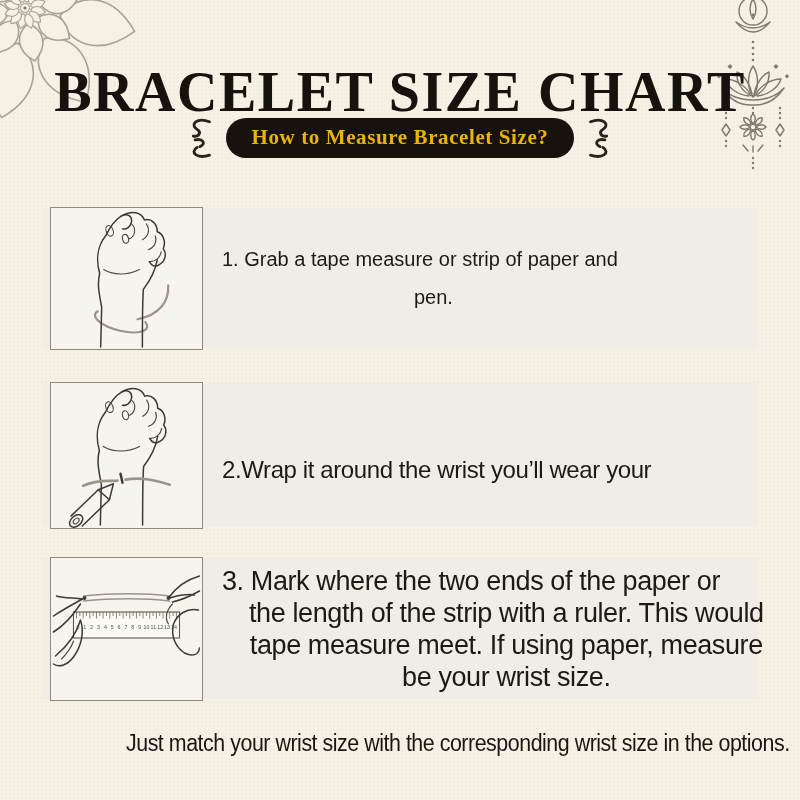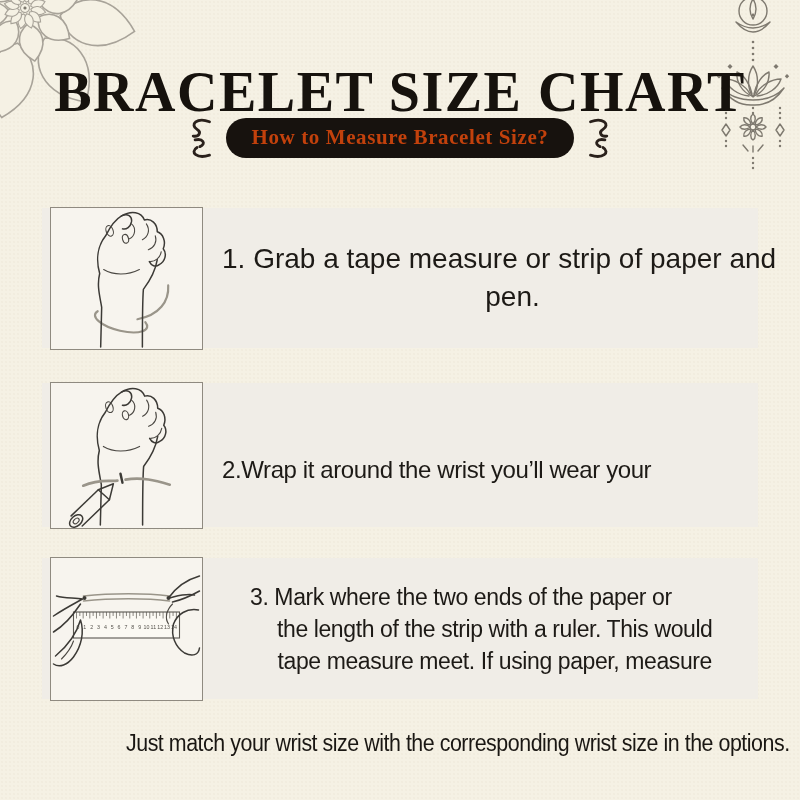--- a/index.html
+++ b/index.html
@@ -20,43 +20,43 @@
     font-weight:bold;font-size:56px;letter-spacing:1.5px;color:#16120d;
     white-space:nowrap;
   }
   .badge-row{
     position:absolute;top:116px;left:0;width:100%;
     display:flex;justify-content:center;align-items:center;gap:13px;
   }
   .flourish{width:30px;height:44px;flex:0 0 auto;}
   .flourish.right{transform:scaleX(-1);}
   .badge{
-    background:#17120e;color:#c2410c;
+    background:#17120e;color:#eab308;
     font-family:"Liberation Serif","DejaVu Serif",serif;font-weight:bold;
     font-size:21px;letter-spacing:0.6px;
     padding:7px 26px 8px 26px;border-radius:22px;white-space:nowrap;
   }
 
   .step-row{position:absolute;left:42px;width:716px;background:#f0ede7;}
   .row-1{top:208px;height:140px;}
   .row-2{top:383px;height:144px;}
   .row-3{top:558px;height:141px;}
   .illus-box{
     position:absolute;left:8px;top:-1px;bottom:-2px;width:153px;
     background:#f7f4ee;border:1px solid #8f8a80;box-sizing:border-box;
   }
   .illus-box svg{width:100%;height:100%;display:block;}
   .step-text{
     position:absolute;left:180px;top:50%;transform:translateY(-50%);
   }
   .step-text .line{white-space:nowrap;}
   .step-text .cont{padding-left:27px;text-align:center;}
-  .row-1 .line{font-size:28px;line-height:38px;letter-spacing:0;}
+  .row-1 .line{font-size:20px;line-height:38px;letter-spacing:0;}
   .row-2 .line{font-size:24px;line-height:39px;letter-spacing:-0.4px;margin-top:28px;}
-  .row-3 .line{font-size:23px;line-height:32px;letter-spacing:-0.4px;margin-left:28px;}
+  .row-3 .line{font-size:27px;line-height:32px;letter-spacing:-0.4px;}
 
   .footer-note{
     position:absolute;top:730px;left:15px;width:100%;text-align:right;
   }
   .footer-note span{
     display:inline-block;font-size:23px;letter-spacing:-0.5px;color:#1a1713;
     transform:scaleX(0.93);transform-origin:center;white-space:nowrap;
   }
   .ink{stroke:#3c3a36;fill:none;stroke-width:1.5;stroke-linecap:round;stroke-linejoin:round;}
   .ink-thin{stroke:#4a4742;fill:none;stroke-width:1.1;stroke-linecap:round;}
@@ -299,18 +299,19 @@
       <path class="ink" d="M148,18 C134,22 124,30 117,40 C126,38 135,35 143,37"></path>
       <path class="ink" d="M148,33 C139,38 130,42 121,44"></path>
       <path class="ink" d="M147,52 C135,50 126,56 122,66 C119,78 124,89 133,95 C141,99 147,97 148,90"></path>
       <path class="ink-thin" d="M121,46 C115,52 113,60 117,66"></path>
     </svg>
   </div>
   <div class="step-text">
     <div class="line">3. Mark where the two ends of the paper or</div>
     <div class="line cont">the length of the strip with a ruler. This would</div>
     <div class="line cont">tape measure meet. If using paper, measure</div>
+    <div class="line cont">be your wrist size.</div>
   </div>
 </div>
 
 <div class="footer-note">
   <span>Just match your wrist size with the corresponding wrist size in the options.</span>
 </div>
 
 </body></html>

